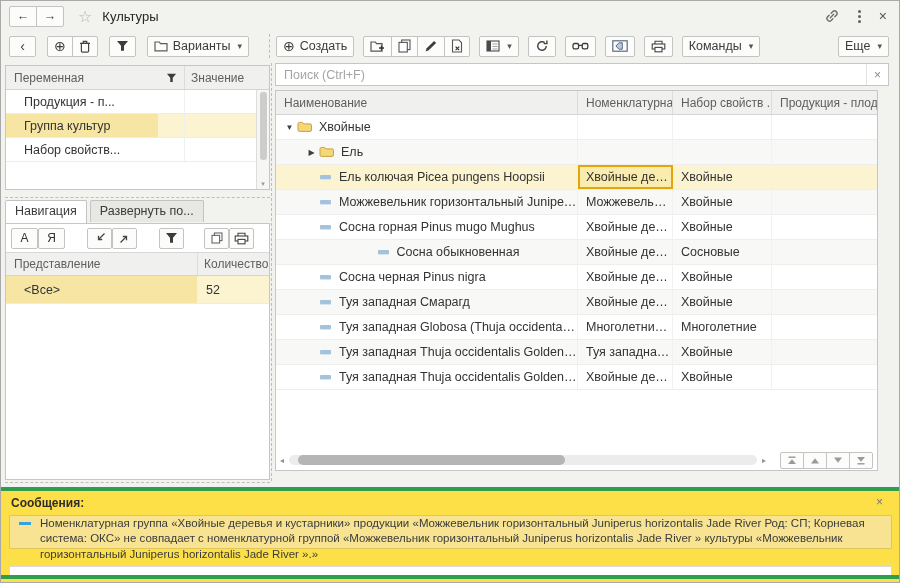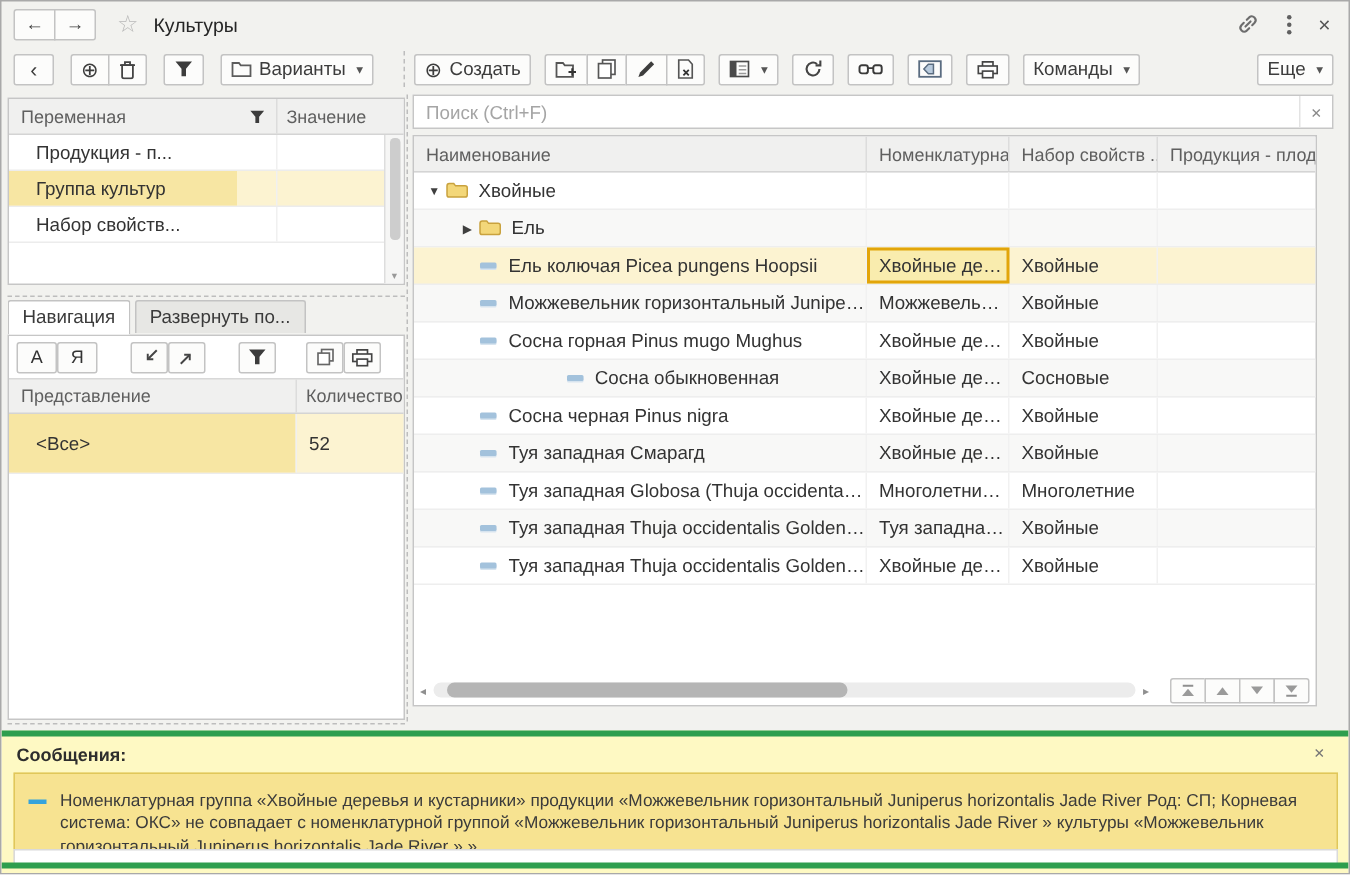--- a/index.html
+++ b/index.html
@@ -58,21 +58,21 @@
   
   .tabs { position:absolute; left:0; top:137px; right:0; height:23px; display:flex; align-items:flex-start; }
   .tab { border:1px solid #c3c3c3; border-bottom:none; background:#e7e7e4; border-radius:2px 2px 0 0; padding:3px 9px 4px; margin-right:3px; color:#3a3a3a; white-space:nowrap; }
   .tab.active { background:#fff; position:relative; z-index:2; margin-bottom:-1px; padding-bottom:5px; }
   .navbox { left:0; top:160px; right:0; bottom:2px; display:flex; flex-direction:column; }
   .n-tools { height:28px; flex:none; display:flex; align-items:center; gap:8px; padding:0 5px; }
   .sbtn { height:21px; min-width:25px; background:#fcfcfb; border:1px solid #c3c3c3; border-radius:2px; display:inline-flex; align-items:center; justify-content:center; font-size:12px; color:#333; }
   .n-head { display:flex; height:24px; background:#f0f0ef; border-top:1px solid #d8d8d8; border-bottom:1px solid #d4d4d4; align-items:center; color:#5f5f5f; font-size:12px; flex:none; }
   .n-head .h1 { flex:1; padding-left:8px; }
   .n-head .h2 { width:72px; padding-left:6px; border-left:1px solid #dcdcdc; align-self:stretch; display:flex; align-items:center;margin-left:20px; }
-  .nrow { display:flex; height:40px; border-bottom:1px solid #ececec; flex:none; }
+  .nrow { display:flex; height:28px; border-bottom:1px solid #ececec; flex:none; }
   .nrow .c1 { flex:1; padding-left:18px; display:flex; align-items:center; }
   .nrow .c2 { width:72px; padding-left:8px; border-left:1px solid #f0f0f0; display:flex; align-items:center; }
   .nrow.sel { background:#fcf3d1; }
   .nrow.sel .c1 { background:#f7e6a3; }
 
   
   .right-col { position:absolute; left:274px; top:62px; width:614px; height:408px; }
   .search { position:absolute; left:0; top:0; right:0; height:23px; background:#fff; border:1px solid #c6c6c6; display:flex; align-items:center; }
   .search input { flex:1; border:none; outline:none; font:inherit; padding:0 8px; color:#333; background:transparent; }
   .search input::placeholder { color:#a5a5a5; }
@@ -96,26 +96,26 @@
   .m-scrollstrip { flex:none; height:18px; display:flex; align-items:center; padding:1px 4px 3px 4px; }
   .sarr { font-size:8px; color:#8f8f8f; flex:none; }
   .htrack { flex:1; height:10px; background:#ececec; border-radius:5px; margin:0 5px 0 5px; position:relative; }
   .hthumb { position:absolute; left:2%; width:57%; top:0; height:10px; background:#b5b5b5; border-radius:5px; }
   .vnav { display:flex; margin-left:14px; }
   .vnav .sbtn { height:17px; min-width:24px; border-radius:0; margin-left:-1px; }
   .vnav .sbtn:first-child { border-radius:2px 0 0 2px; margin-left:0; }
   .vnav .sbtn:last-child { border-radius:0 2px 2px 0; }
 
   
-  .msgs { position:absolute; left:0; right:0; top:486px; bottom:0; background:#fef9c3; }
+  .msgs { position:absolute; left:0; right:0; top:486px; bottom:0; background:#fde047; }
   .gline { position:absolute; left:0; right:0; height:4px; background:#2e9e4e; }
   .gl-top { top:0; } .gl-bot { bottom:3px; }
   .m-title { position:absolute; left:10px; top:9px; font-weight:bold; font-size:12px; color:#2d2d2d; }
   .m-close { position:absolute; right:16px; top:8px; color:#777; font-size:12px; }
-  .msgbox { position:absolute; left:8px; right:7px; top:28px; height:60px; background:#f7e391; border:1px solid #e0c75a; display:flex; padding:11px 10px 4px 9px; gap:9px; }
+  .msgbox { position:absolute; left:8px; right:7px; top:28px; height:34px; background:#f7e391; border:1px solid #e0c75a; display:flex; padding:0 10px 4px 9px; gap:9px; }
   .msg-dash { flex:none; width:12px; height:3px; background:#35a3dc; margin-top:6px; }
   .msgtext { flex:1; font-size:11.5px; line-height:1.33; color:#3b3b3b; }
   .msg-empty { position:absolute; left:8px; right:7px; top:79px; height:11px; background:#fff; border:1px solid #dadada; }
 
   
   svg { display:block; }
 </style>
 </head>
 <body>
 

